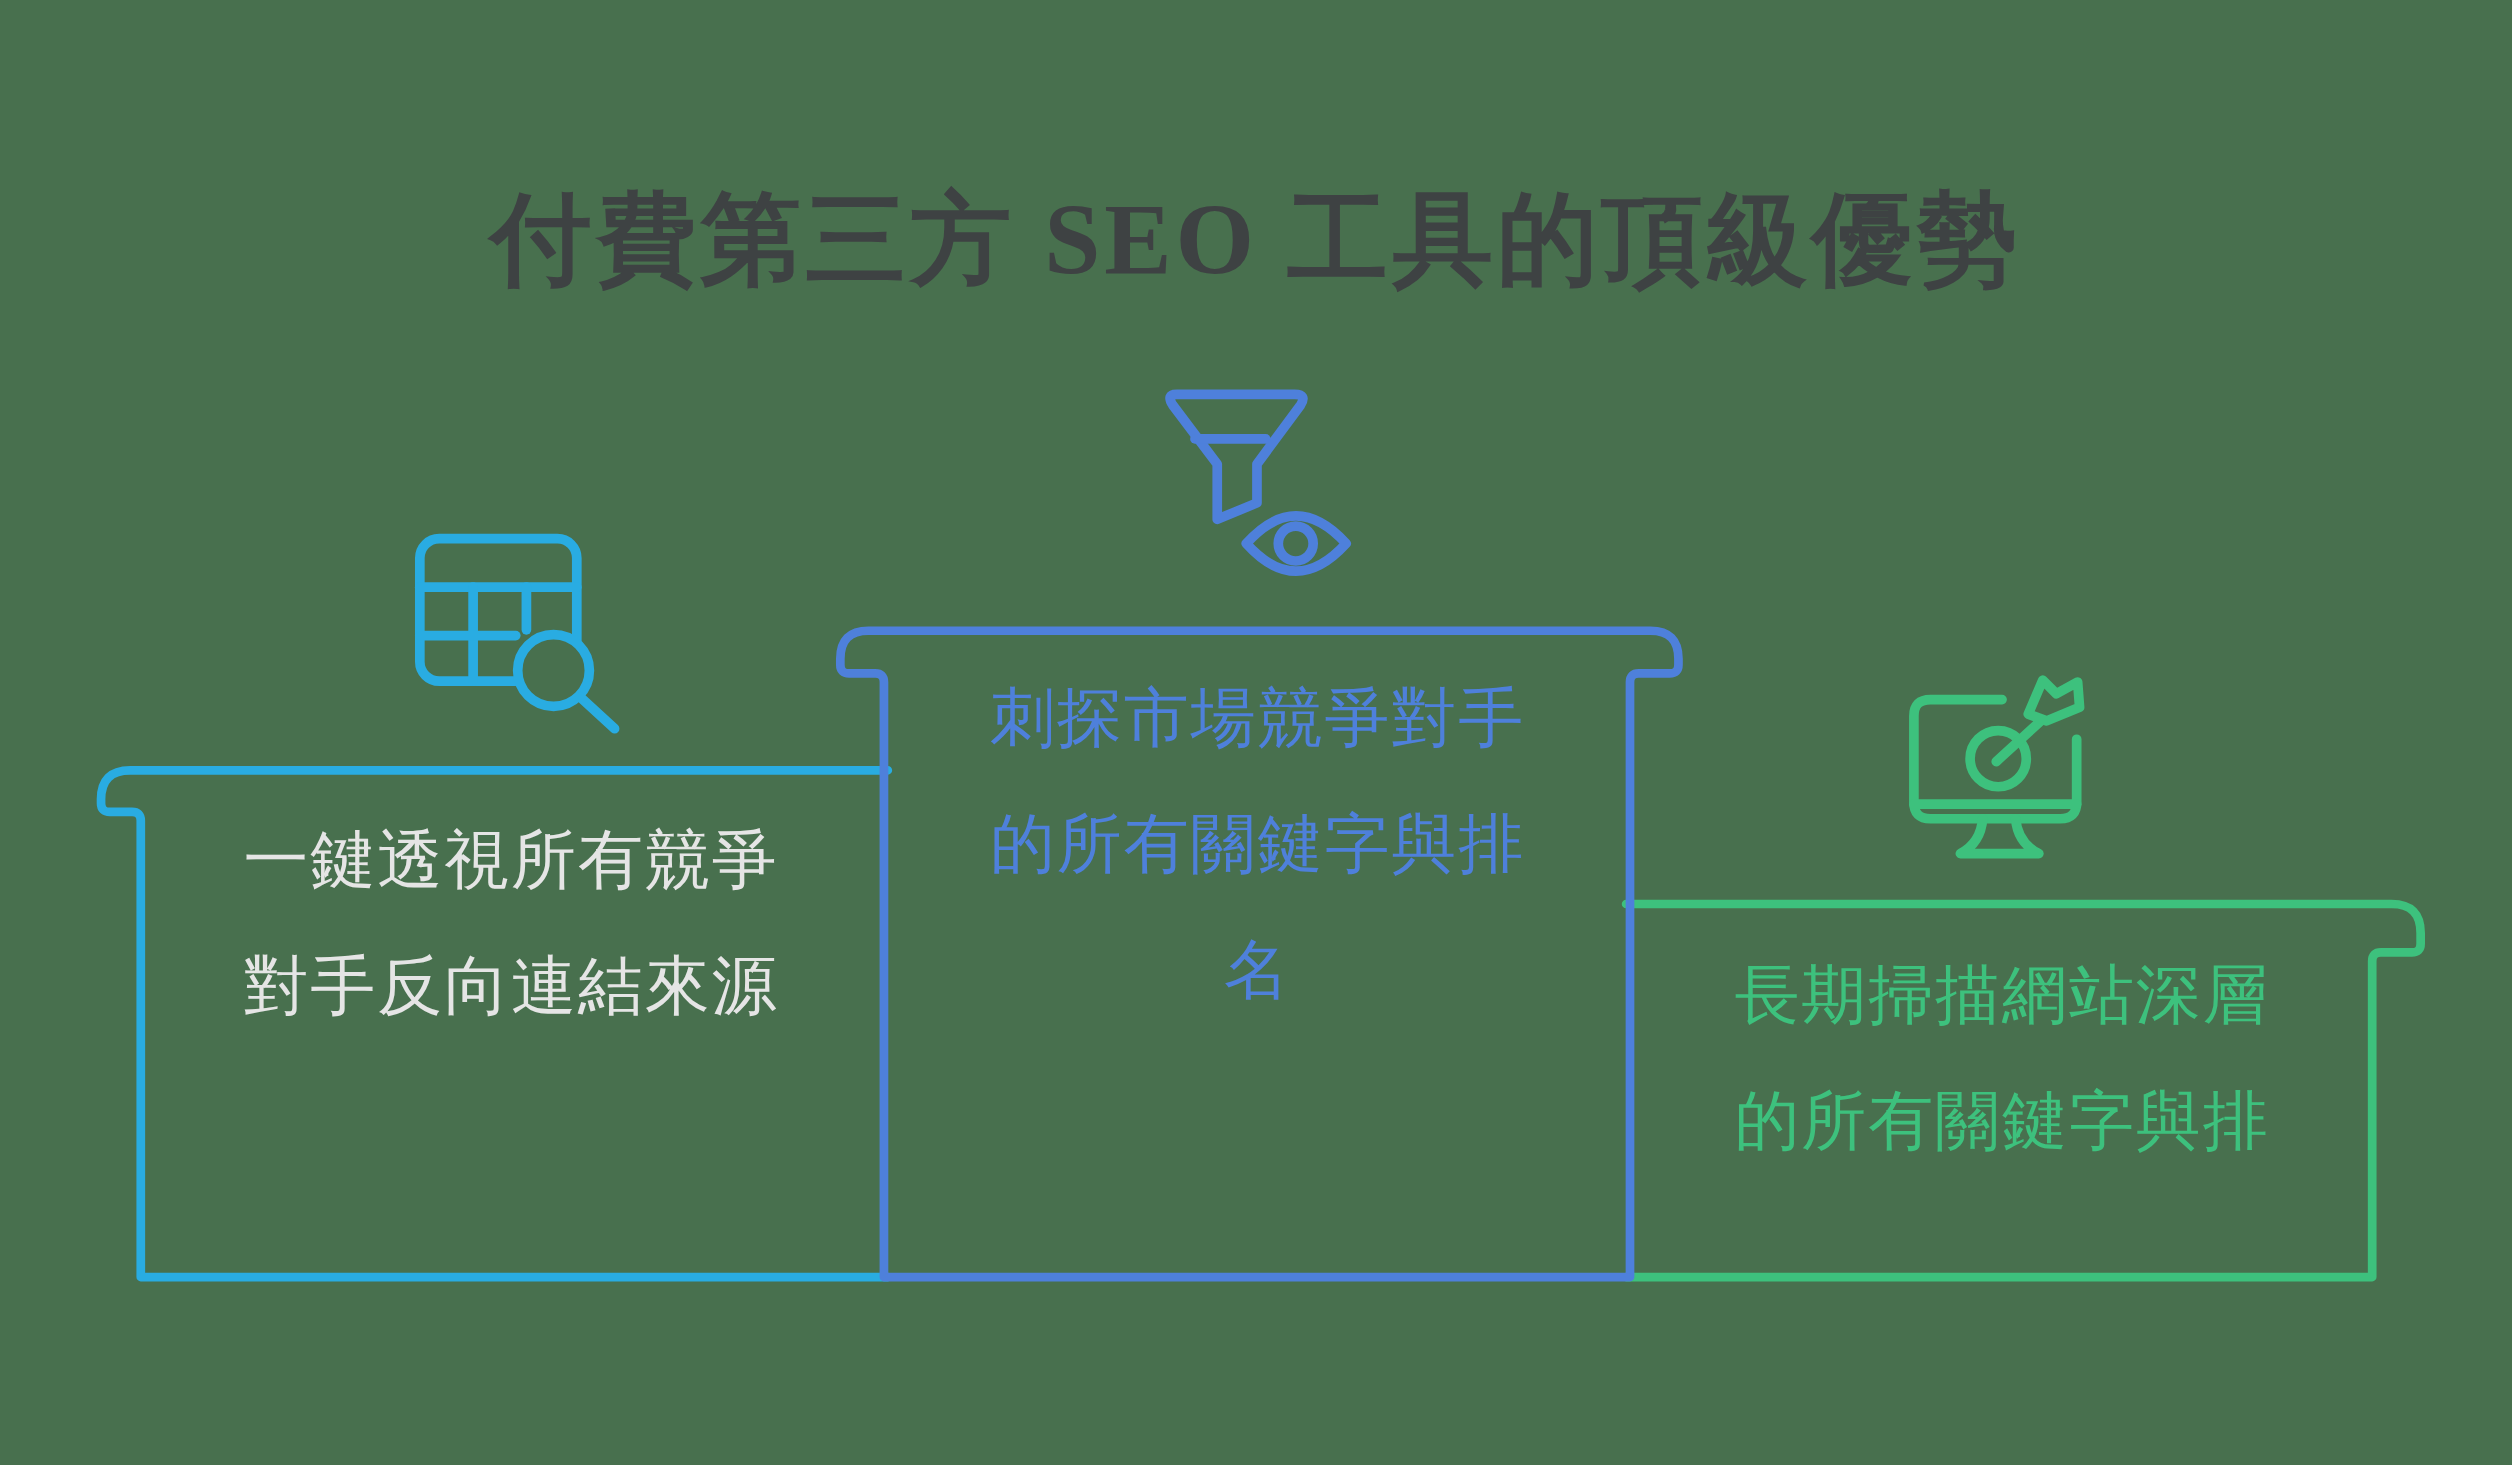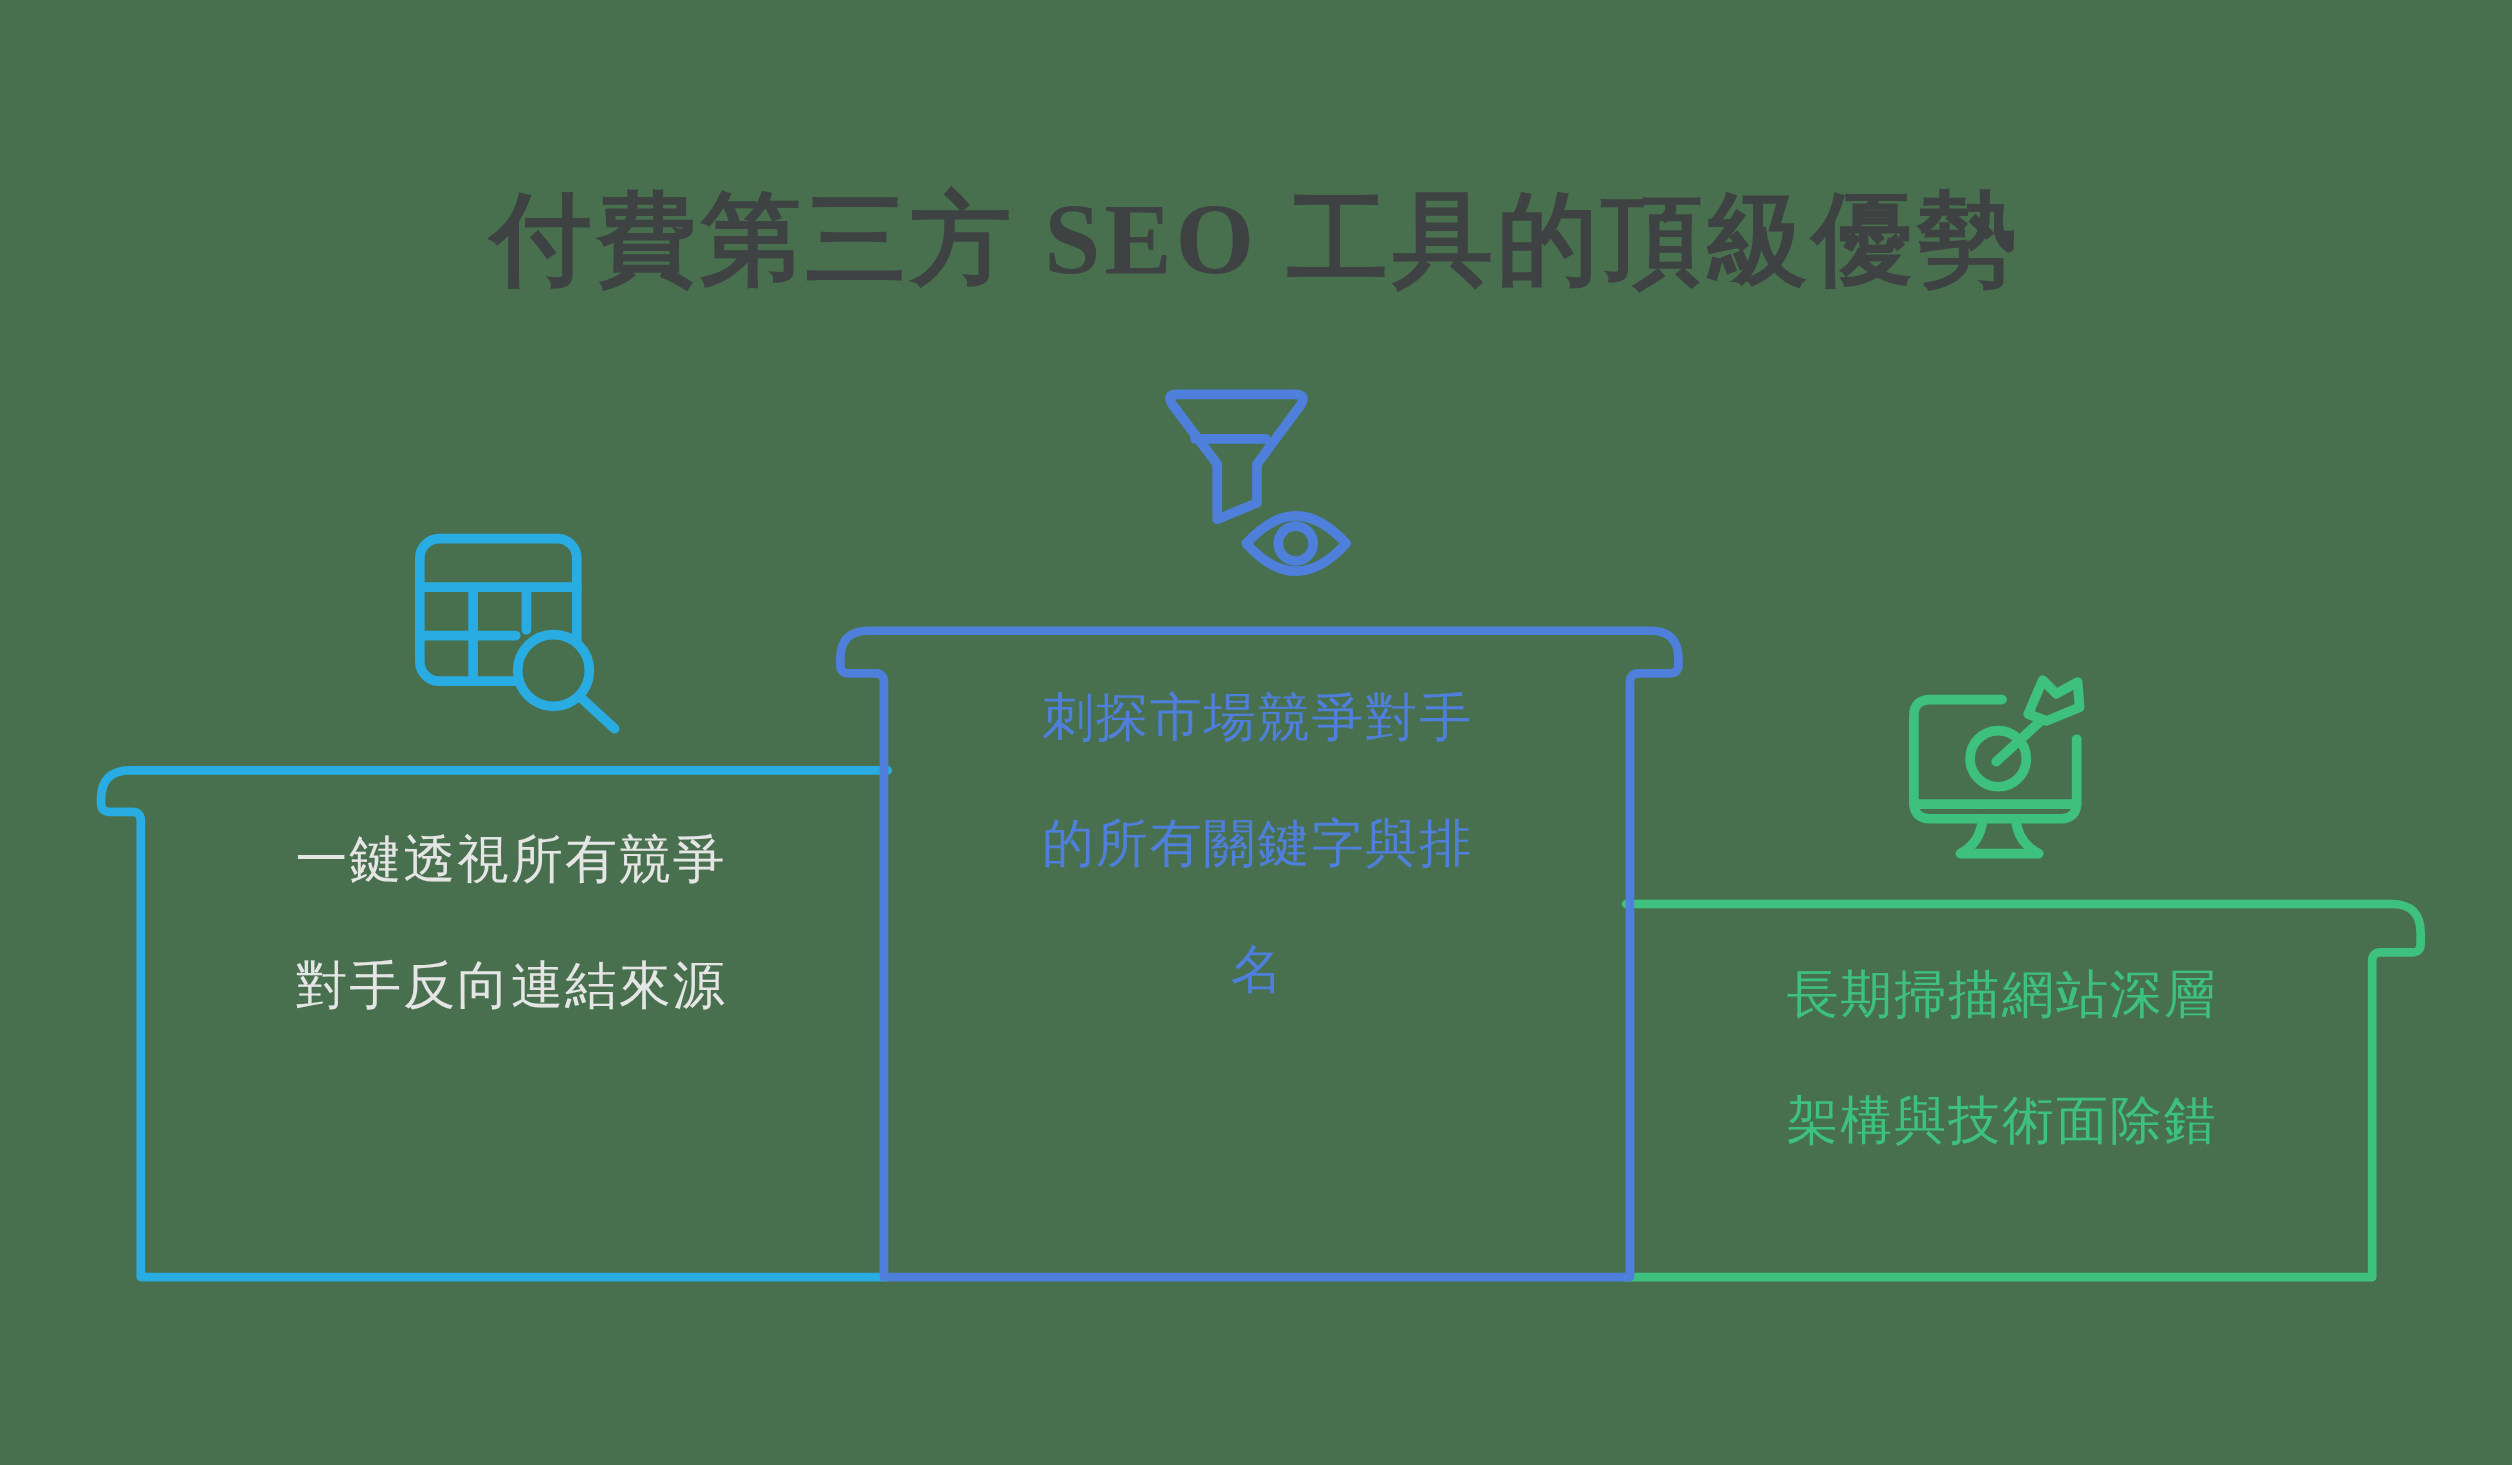--- a/index.html
+++ b/index.html
@@ -14,21 +14,21 @@
   .title{
     position:absolute;left:0;top:173px;width:2512px;
     text-align:center;
     font-size:101px;font-weight:700;letter-spacing:3.9px;
     color:#3E4243;
     white-space:pre-line;
   }
   .label{
     position:absolute;
     text-align:center;
-    font-size:52px;font-weight:400;
+    font-size:65px;font-weight:400;
     line-height:126px;
     white-space:pre-line;
     letter-spacing:1.9px;
   }
   .label.left{left:162px;top:797px;width:698px;color:#e5e5e5;}
   .label.middle{left:889px;top:655px;width:737px;color:#4E80DB;}
   .label.right{left:1653px;top:932px;width:698px;color:#3DC17D;}
 </style>
 </head>
 <body>
@@ -71,16 +71,16 @@
   </svg>
 
   <div class="title">付費第三方 SEO 工具的頂級優勢</div>
 
   <div class="label left">一鍵透視所有競爭
 對手反向連結來源</div>
   <div class="label middle">刺探市場競爭對手
 的所有關鍵字與排
 名</div>
   <div class="label right">長期掃描網站深層
-架構與技術面除錯</div>
+的所有關鍵字與排</div>
 
 </div>
 
 
 </body></html>

